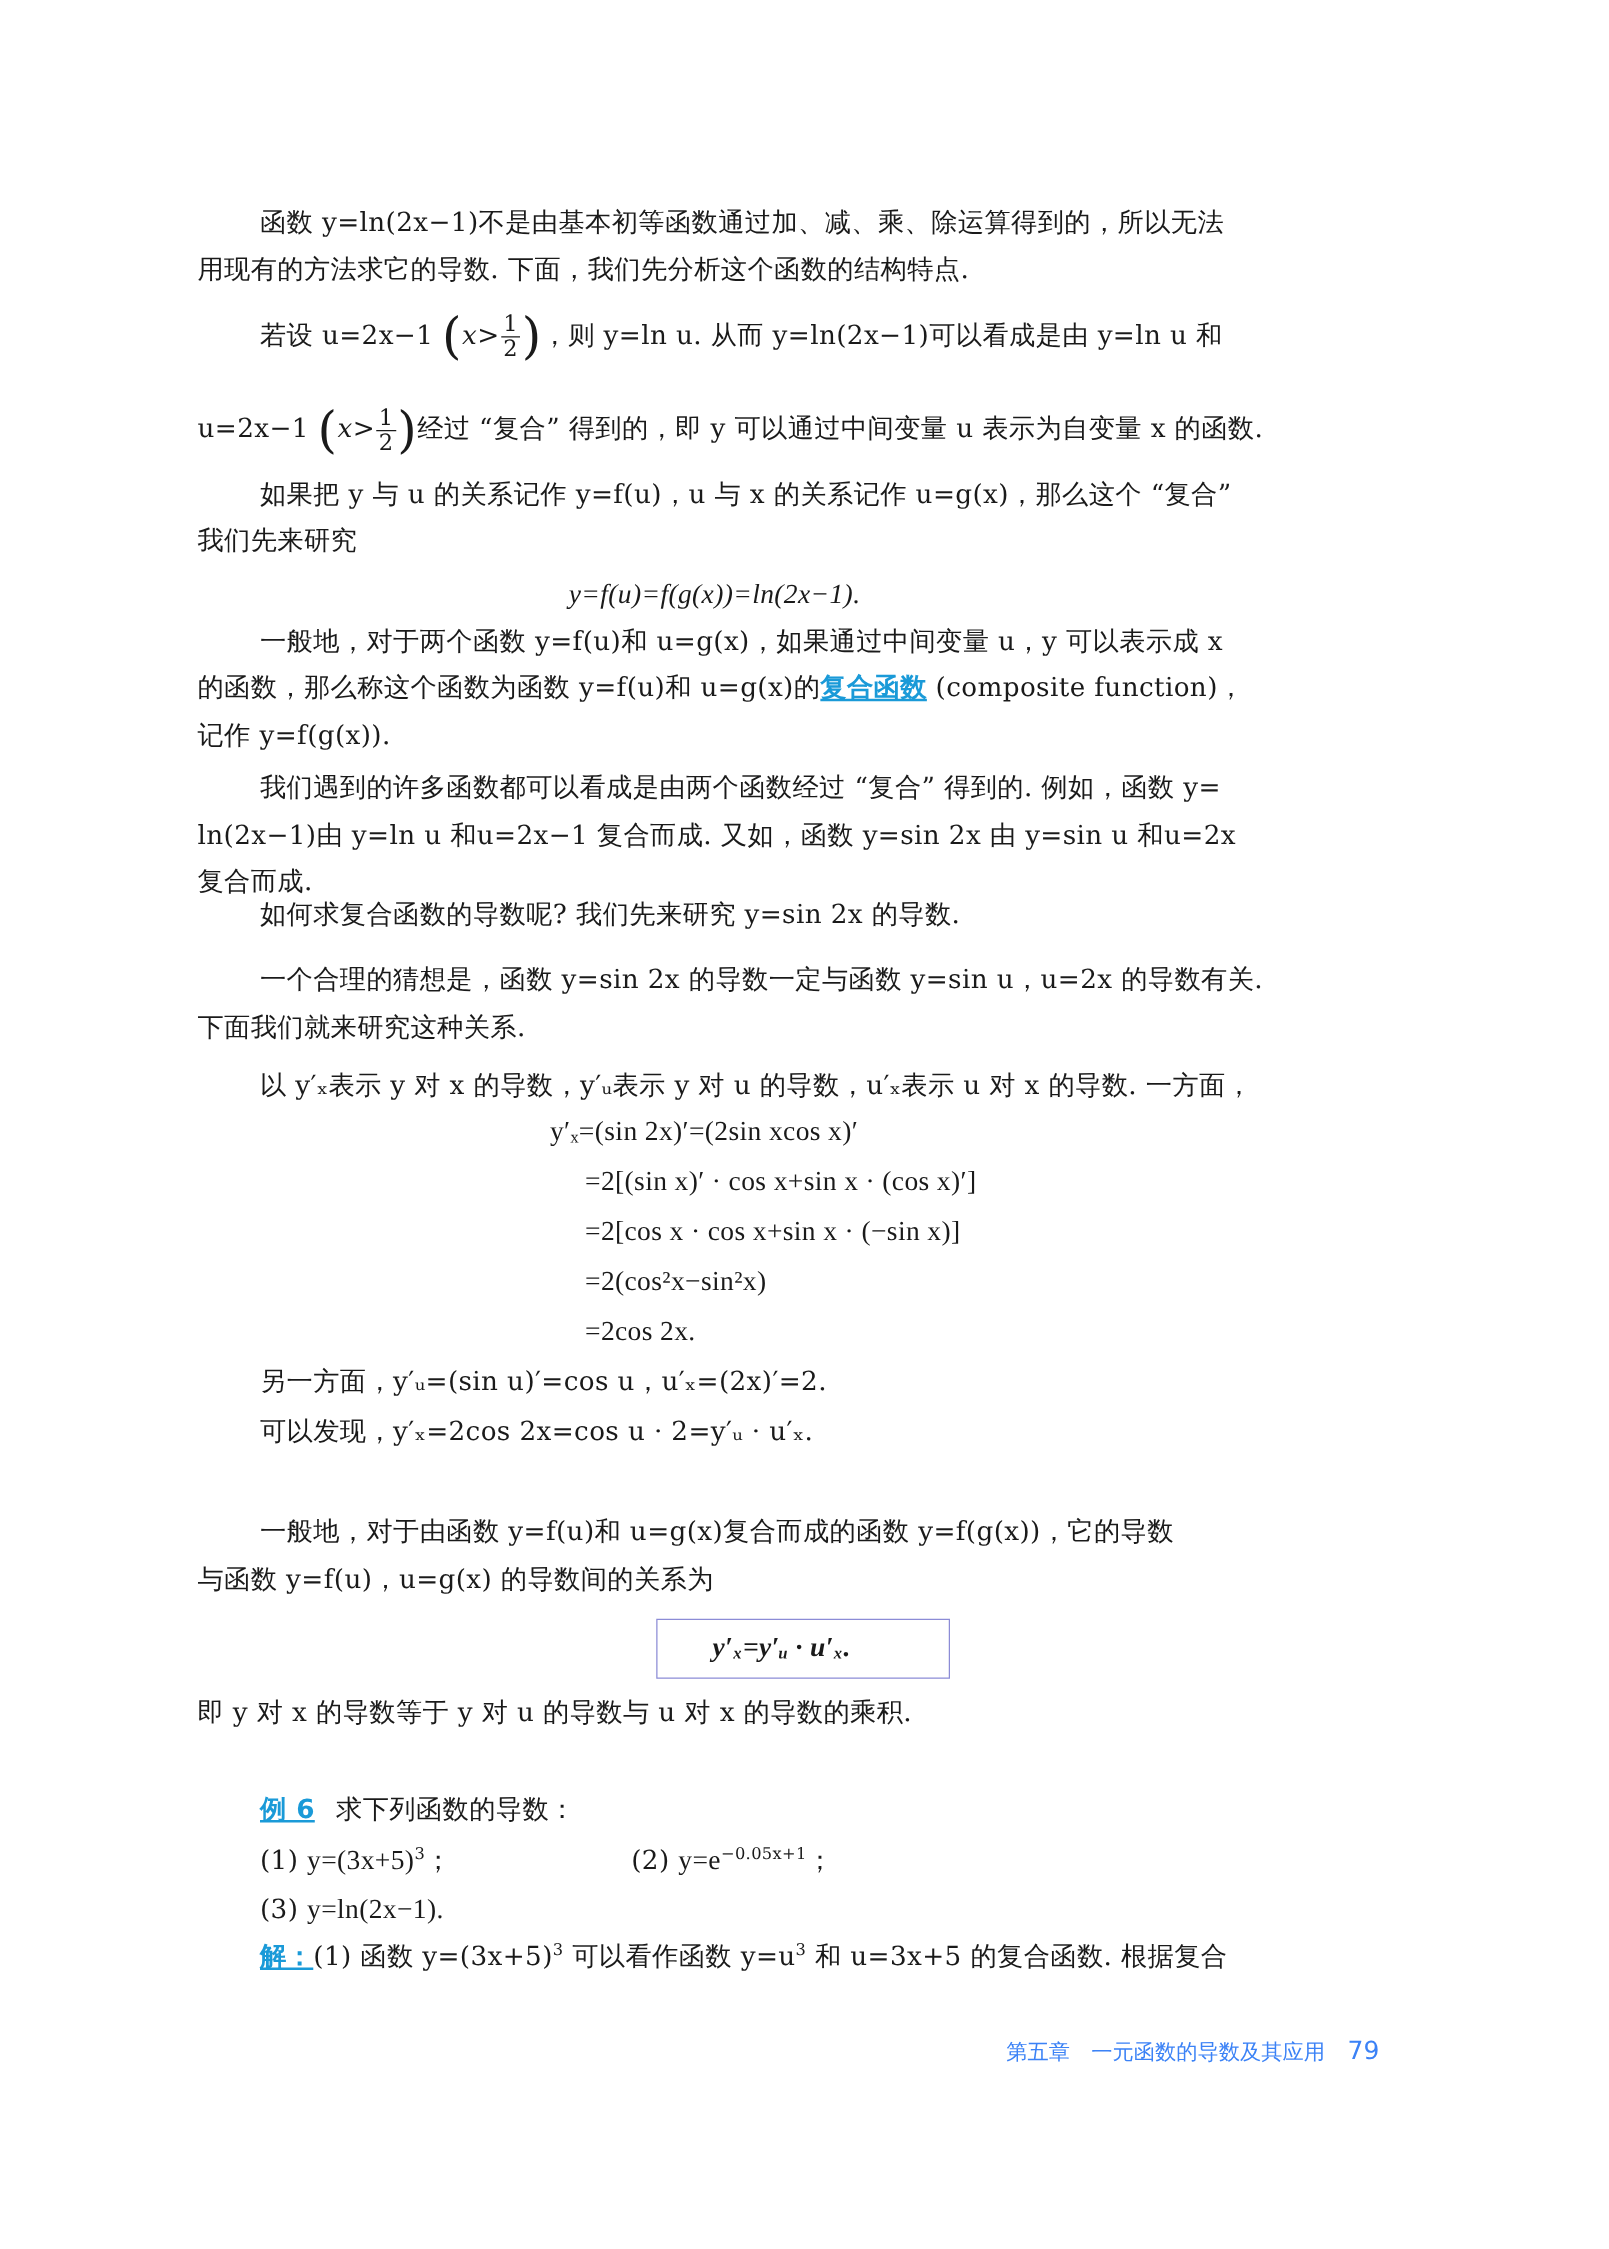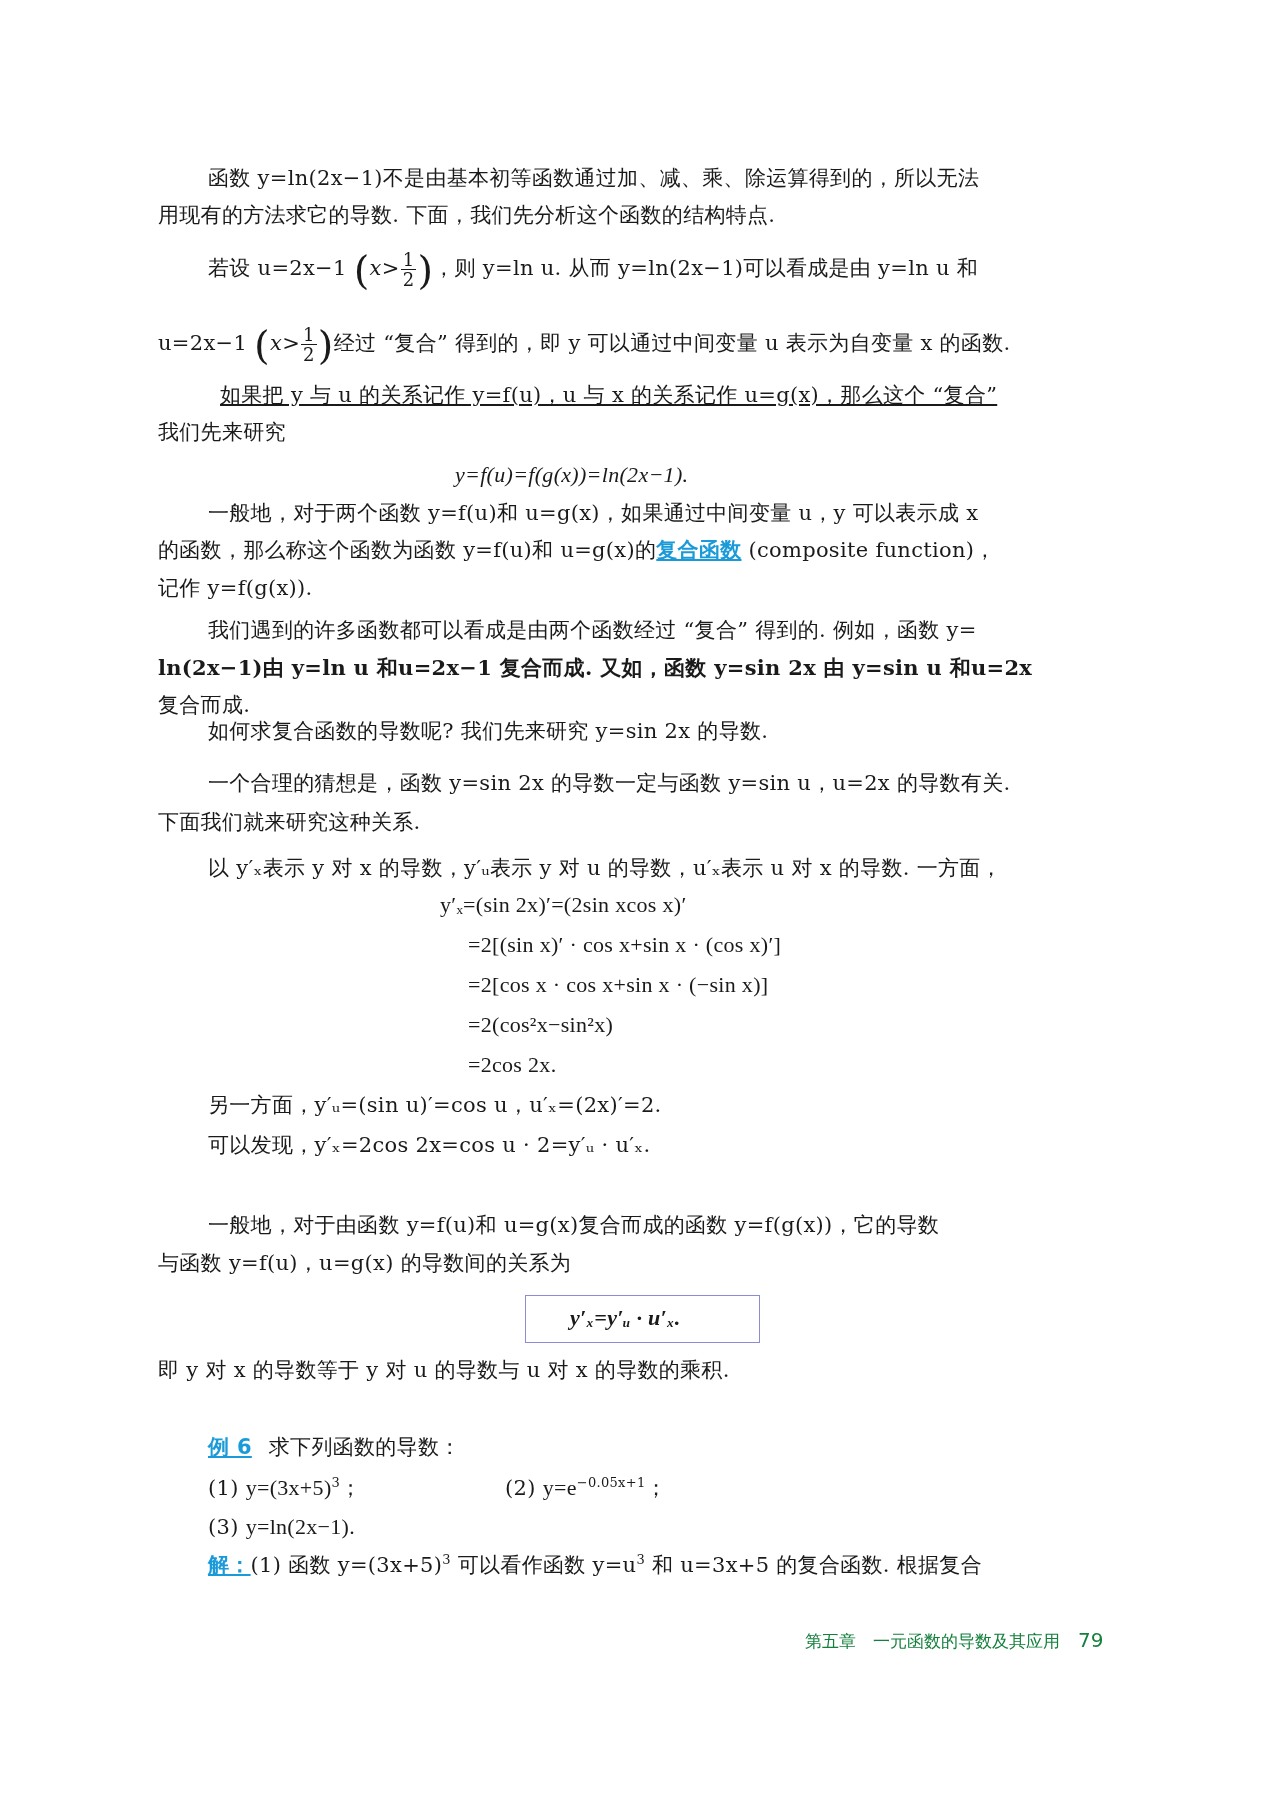--- a/index.html
+++ b/index.html
@@ -9,53 +9,53 @@
   .m { font-family: "Liberation Serif", "DejaVu Serif", serif; font-size: 22px; }
   .i { font-style: italic; }
   .blue { color: #1a9ad8; font-weight: bold; font-family: "DejaVu Sans", "Liberation Sans", sans-serif; text-decoration: underline; }
   .frac { display: inline-block; vertical-align: middle; text-align: center; font-size: 18px; line-height: 19px; margin: 0 1px; }
   .frac .num { display: block; border-bottom: 1px solid #1a1a1a; padding: 0 2px; }
   .frac .den { display: block; padding: 0 2px; }
   .paren { font-size: 40px; font-weight: 100; vertical-align: middle; line-height: 30px; font-family: "DejaVu Serif", serif; }
   sup, sub { font-size: 13px; line-height: 0; }
   .box { position: absolute; left: 525px; top: 1295px; width: 235px; height: 48px;
          border: 1.5px solid #8c8cd6; box-sizing: border-box; }
-  .footer { position: absolute; font-family: "DejaVu Sans", "Liberation Sans", sans-serif; font-size: 17px; color: #15803d; white-space: nowrap; }
+  .footer { position: absolute; font-family: "DejaVu Sans", "Liberation Sans", sans-serif; font-size: 17px; color: #3b82f6; white-space: nowrap; }
   .pagenum { font-size: 20px; margin-left: 18px; }
 </style>
 </head>
 <body>
 
 <div>
 
   <div class="line" style="left:208px;top:163px;">函数 y=ln(2x−1)不是由基本初等函数通过加、减、乘、除运算得到的，所以无法</div>
   <div class="line" style="left:158px;top:200px;">用现有的方法求它的导数. 下面，我们先分析这个函数的结构特点.</div>
 
   <div class="line" style="left:208px;top:250px;">
     <span>若设 u=2x−1</span>
     <span class="paren">(</span><span class="i">x</span><span>&gt;</span><span class="frac"><span class="num">1</span><span class="den">2</span></span><span class="paren">)</span><span>，则 y=ln u. 从而 y=ln(2x−1)可以看成是由 y=ln u 和</span>
   </div>
 
   <div class="line" style="left:158px;top:325px;">
     <span>u=2x−1</span>
     <span class="paren">(</span><span class="i">x</span><span>&gt;</span><span class="frac"><span class="num">1</span><span class="den">2</span></span><span class="paren">)</span><span>经过 “复合” 得到的，即 y 可以通过中间变量 u 表示为自变量 x 的函数.</span>
   </div>
 
-  <div class="line" style="left:220px;top:380px;text-decoration:underline;">如果把 y 与 u 的关系记作 y=f(u)，u 与 x 的关系记作 u=g(x)，那么这个 “复合”</div>
+  <div class="line" style="left:208px;top:380px;">如果把 y 与 u 的关系记作 y=f(u)，u 与 x 的关系记作 u=g(x)，那么这个 “复合”</div>
   <div class="line" style="left:158px;top:417px;">我们先来研究</div>
   <div class="line m i" style="left:455px;top:460px;">y=f(u)=f(g(x))=ln(2x−1).</div>
 
   <div class="line" style="left:208px;top:498px;">一般地，对于两个函数 y=f(u)和 u=g(x)，如果通过中间变量 u，y 可以表示成 x</div>
   <div class="line" style="left:158px;top:535px;">
     <span>的函数，那么称这个函数为函数 y=f(u)和 u=g(x)的</span><span class="blue">复合函数</span><span> (composite function)，</span>
   </div>
   <div class="line" style="left:158px;top:573px;">记作 y=f(g(x)).</div>
 
   <div class="line" style="left:208px;top:615px;text-align:center;">我们遇到的许多函数都可以看成是由两个函数经过 “复合” 得到的. 例如，函数 y=</div>
-  <div class="line" style="left:158px;top:653px;font-weight:bold;">ln(2x−1)由 y=ln u 和u=2x−1 复合而成. 又如，函数 y=sin 2x 由 y=sin u 和u=2x</div>
+  <div class="line" style="left:158px;top:653px;">ln(2x−1)由 y=ln u 和u=2x−1 复合而成. 又如，函数 y=sin 2x 由 y=sin u 和u=2x</div>
   <div class="line" style="left:158px;top:690px;">复合而成.</div>
 
   <div class="line" style="left:208px;top:716px;">如何求复合函数的导数呢? 我们先来研究 y=sin 2x 的导数.</div>
   <div class="line" style="left:208px;top:768px;">一个合理的猜想是，函数 y=sin 2x 的导数一定与函数 y=sin u，u=2x 的导数有关.</div>
   <div class="line" style="left:158px;top:807px;">下面我们就来研究这种关系.</div>
   <div class="line" style="left:208px;top:853px;">以 y′ₓ表示 y 对 x 的导数，y′ᵤ表示 y 对 u 的导数，u′ₓ表示 u 对 x 的导数. 一方面，</div>
 
   <div class="line m" style="left:440px;top:890px;">y′ₓ=(sin 2x)′=(2sin xcos x)′</div>
   <div class="line m" style="left:468px;top:930px;">=2[(sin x)′ · cos x+sin x · (cos x)′]</div>
   <div class="line m" style="left:468px;top:970px;">=2[cos x · cos x+sin x · (−sin x)]</div>

